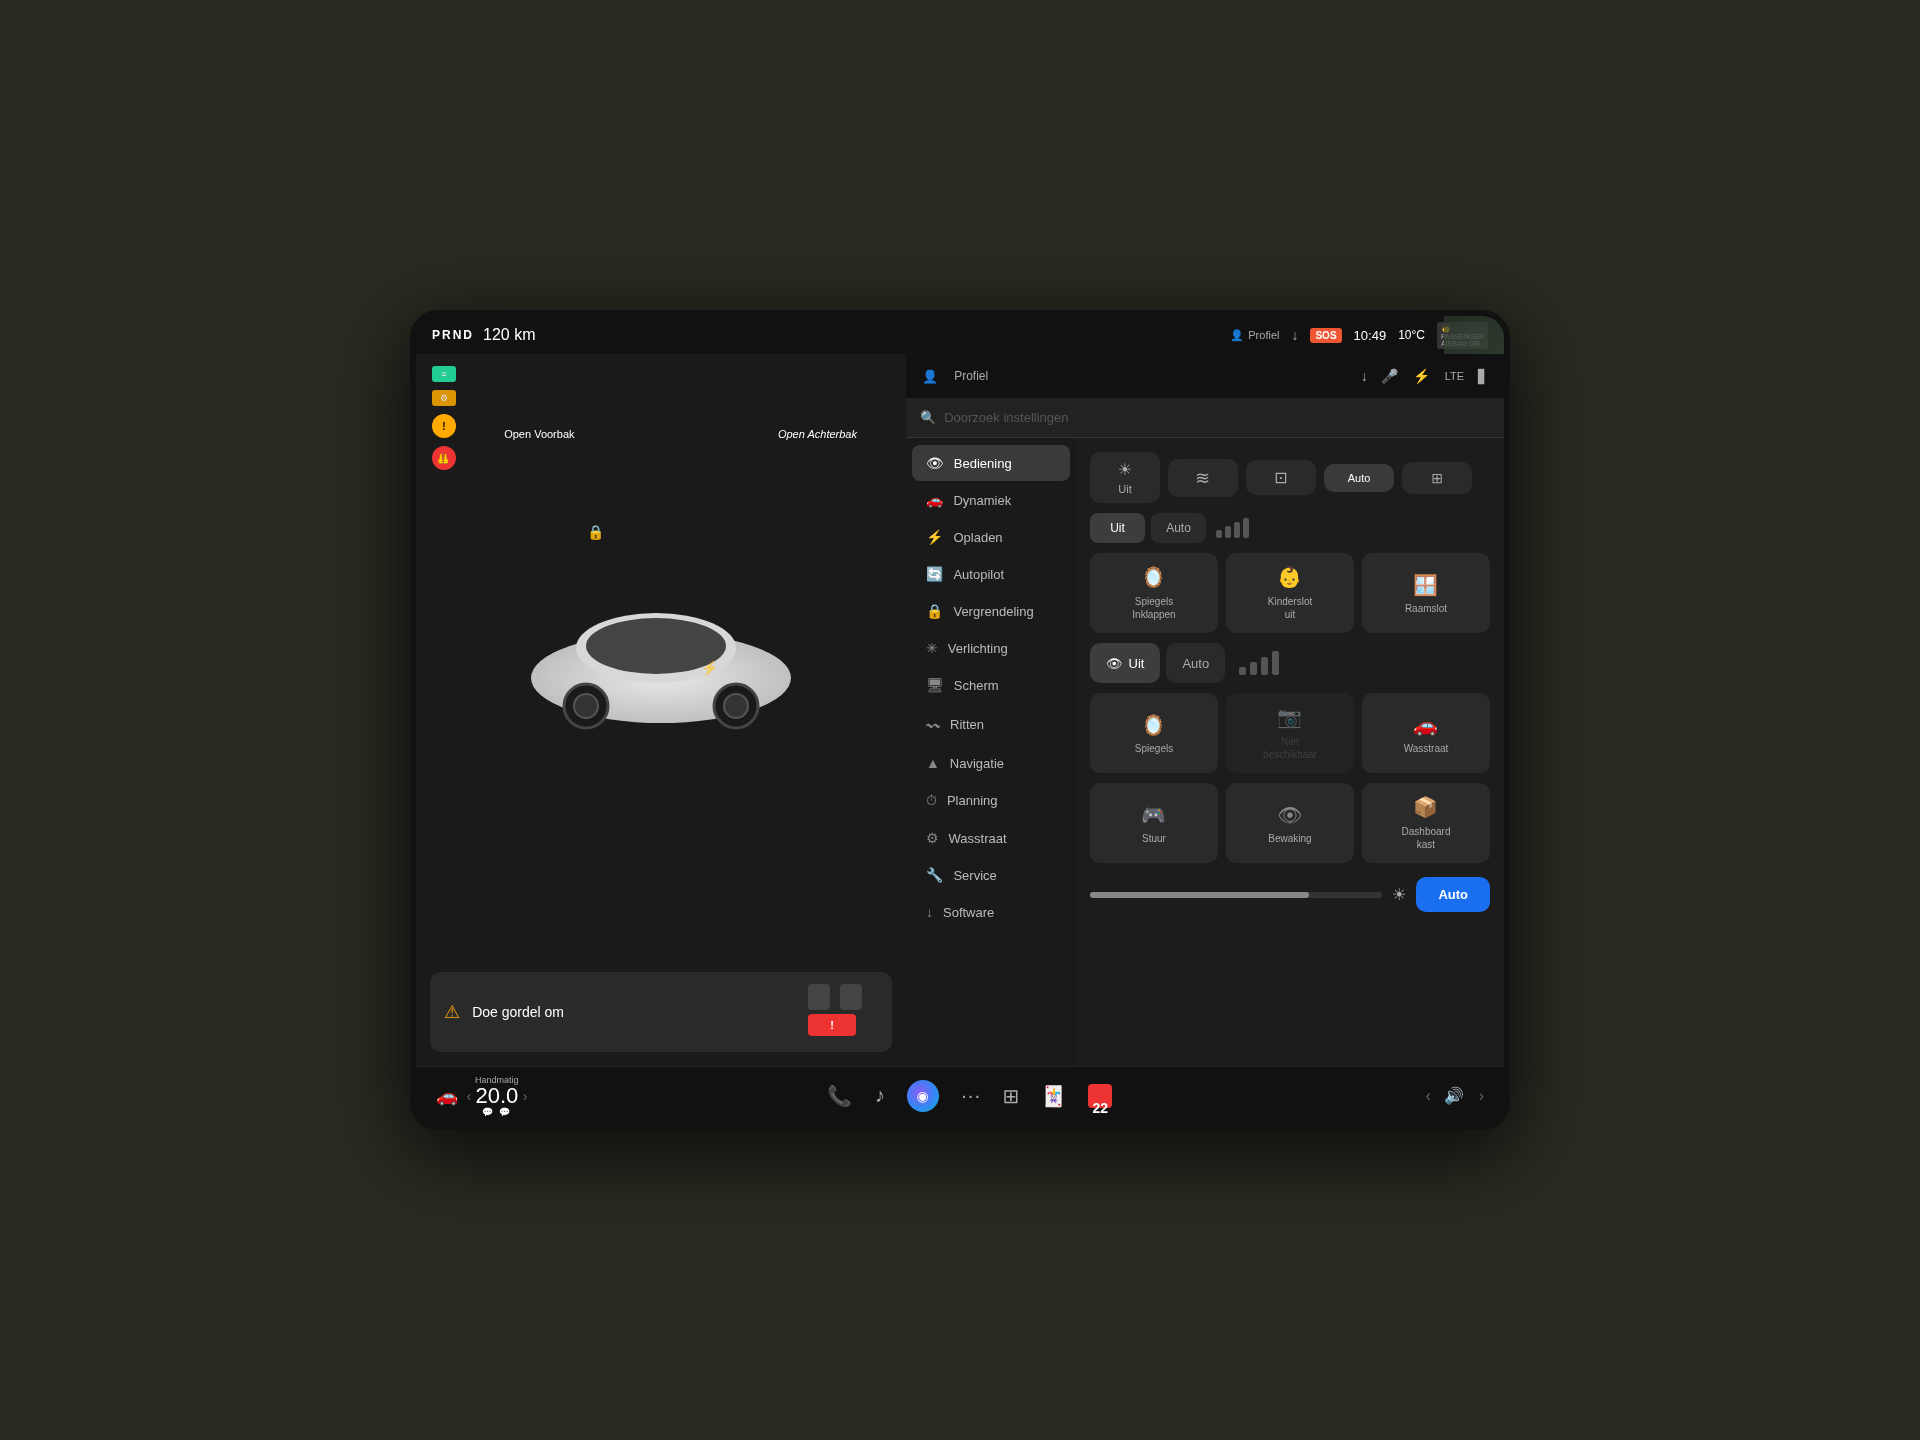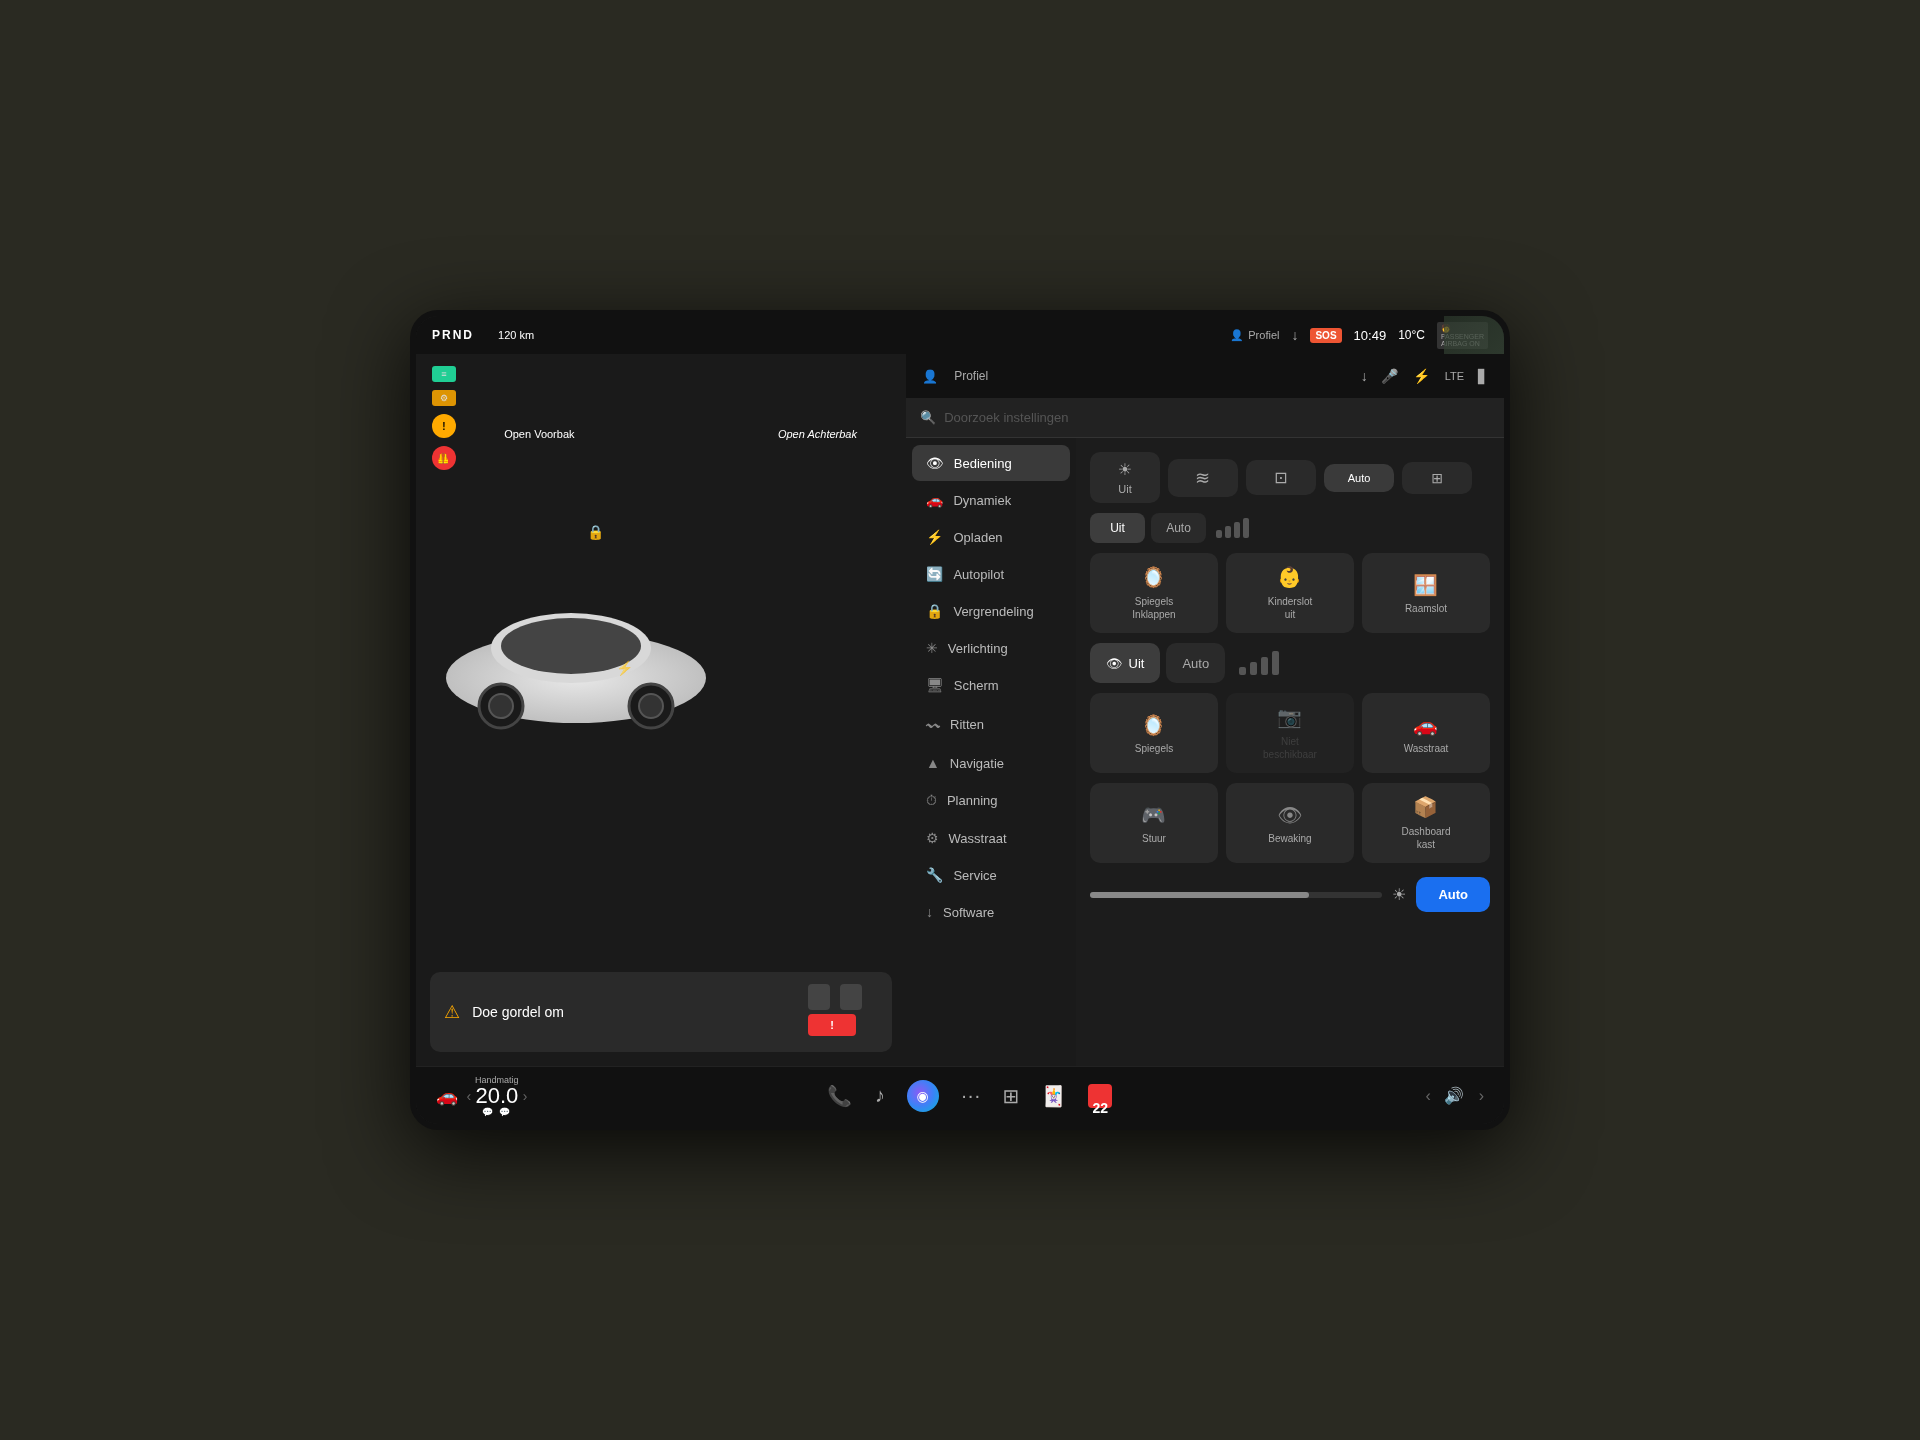--- a/index.html
+++ b/index.html
@@ -41,22 +41,22 @@
       flex-shrink: 0;
     }
     .status-prnd {
       color: #fff;
       font-size: 12px;
       font-weight: 600;
       letter-spacing: 2px;
     }
     .status-speed {
       color: #fff;
-      font-size: 11px;
-      margin-left: 24px;
+      font-size: 16px;
+      margin-left: 9px;
     }
     .status-bar-center {
       margin-left: auto;
       display: flex;
       align-items: center;
       gap: 12px;
     }
     .status-profiel {
       color: #aaa;
       font-size: 11px;
@@ -117,21 +117,21 @@
       height: 14px;
       border-radius: 3px;
     }
     .gear-icon-green { background: #2ea; opacity: 0.85; }
     .gear-icon-orange { background: #fa0; opacity: 0.85; }
     .car-area {
       flex: 1;
       position: relative;
       display: flex;
       align-items: center;
-      justify-content: flex-start;
+      justify-content: center;
       background: #1a1a1a;
     }
     
     .bottom-warning {
       margin: 10px 14px 14px;
       background: #2a2a2a;
       border-radius: 10px;
       padding: 12px 14px;
       display: flex;
       align-items: center;

